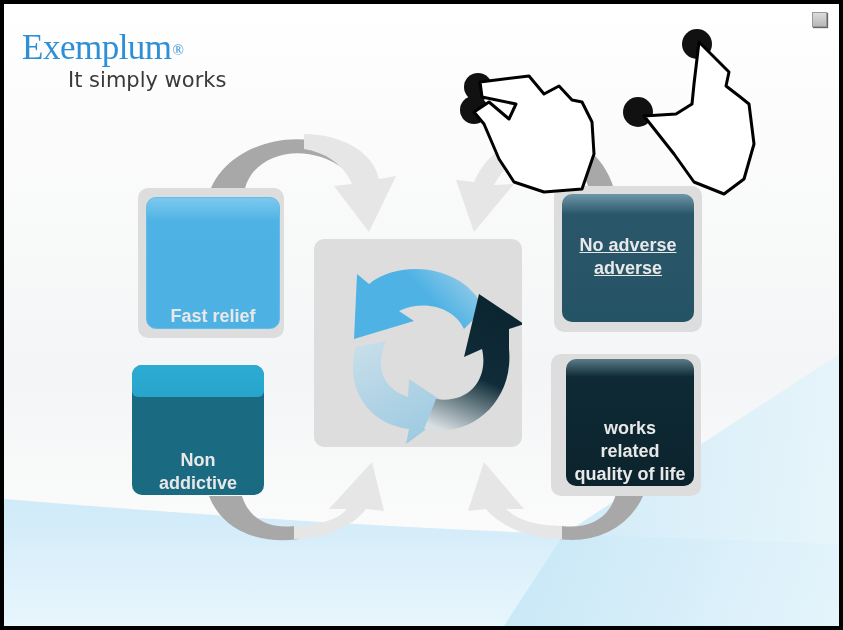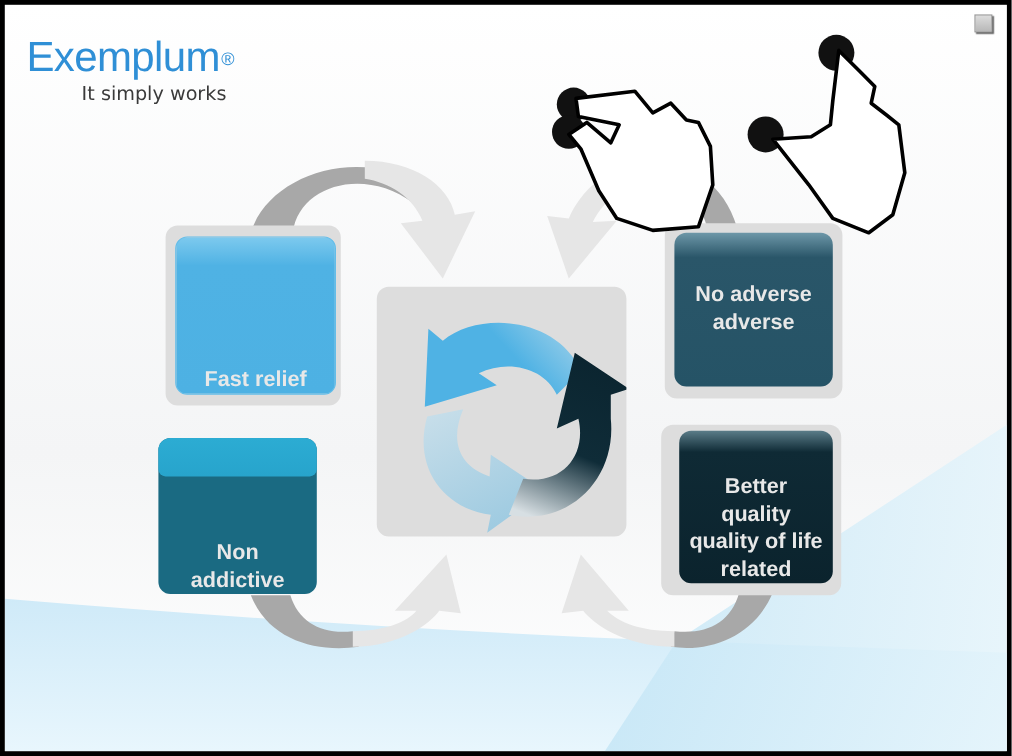--- a/index.html
+++ b/index.html
@@ -1,22 +1,22 @@
 <!DOCTYPE html>
 <html><head>
 <meta charset="utf-8">
 <style>
   html, body { margin:0; padding:0; }
   body { width:843px; height:630px; overflow:hidden; background:#fff; font-family:"Liberation Sans", sans-serif; }
   .frame { position:absolute; left:0; top:0; width:835px; height:622px; border:4px solid #000; background:#fff; overflow:hidden; }
   .bg { position:absolute; left:0; top:0; width:835px; height:622px; }
   .logo { position:absolute; left:18px; top:26px; }
-  .logo-name { font-family:Liberation Sans, sans-serif; font-size:35px; color:#2f8fd6; letter-spacing:-0.5px; line-height:36px; }
+  .logo-name { font-family:Liberation Serif, serif; font-size:35px; color:#2f8fd6; letter-spacing:-0.5px; line-height:36px; }
   .logo-reg { font-size:15px; vertical-align:top; position:relative; top:2px; margin-left:1px; }
-  .logo-tag { font-family:"DejaVu Sans", sans-serif; font-size:16px; color:#3a3a3a; margin-left:46px; margin-top:2px; }
+  .logo-tag { font-family:"DejaVu Sans", sans-serif; font-size:21px; color:#3a3a3a; margin-left:46px; margin-top:2px; }
   .corner-btn { position:absolute; left:808px; top:8px; width:13px; height:13px; background:linear-gradient(#dcdcdc,#b8b8b8); border:1px solid #9a9a9a; box-shadow:1px 1px 1px #666; }
   .svgwrap { position:absolute; left:0; top:0; }
   .tile-bg { position:absolute; background:#dddddd; border-radius:10px; }
   .tile { position:absolute; border-radius:10px; display:flex; align-items:flex-end; justify-content:center; text-align:center; color:#e8e8e8; font-weight:bold; font-size:18px; line-height:23px; }
   .tile span { display:block; }
   .t-fast { left:142px; top:193px; width:132px; height:130px; background:linear-gradient(#7cc9ee 0%, #4fb2e4 18%, #4db1e3 100%); border:1px solid #63bde9; }
   .t-non { left:128px; top:361px; width:132px; height:130px; background:#1a6a82; }
   .t-non .cap { position:absolute; left:0; top:0; width:132px; height:32px; background:linear-gradient(#2cacd3,#27a4cc); border-radius:10px 10px 6px 6px; }
   .t-adv { left:558px; top:190px; width:132px; height:128px; background:linear-gradient(#6d97a8 0%, #2a5669 16%, #255366 100%); }
   .t-qol { left:562px; top:355px; width:128px; height:127px; background:linear-gradient(#5a7c88 0%, #0f2a35 14%, #0b232d 100%); }
@@ -88,32 +88,31 @@
 
   <div class="tile t-non">
     <div class="cap"></div>
     <div style="position:relative;">
       <span>Non</span>
       <span>addictive</span>
     </div>
   </div>
 
   <div class="tile t-adv" style="align-items:flex-start; padding-top:0;">
-    <div style="margin-top:40px;">
+    <div style="margin-top:40px;text-decoration:underline;">
       <span>No adverse</span>
       <span>adverse</span>
     </div>
   </div>
 
   <div class="tile t-qol">
     <div>
-      <span>Better</span>
-      <span>quality</span>
+      <span>works</span>
+      <span>related</span>
       <span>quality of life</span>
-      <span>related</span>
     </div>
   </div>
 
   <div class="center-box">
     <svg width="208" height="208" viewBox="0 0 208 208">
       <defs>
         <linearGradient id="blueArc" x1="1" y1="0" x2="0" y2="0.5">
           <stop offset="0" stop-color="#a8d4ea"></stop>
           <stop offset="0.5" stop-color="#4fb2e4"></stop>
           <stop offset="1" stop-color="#4fb2e4"></stop>

